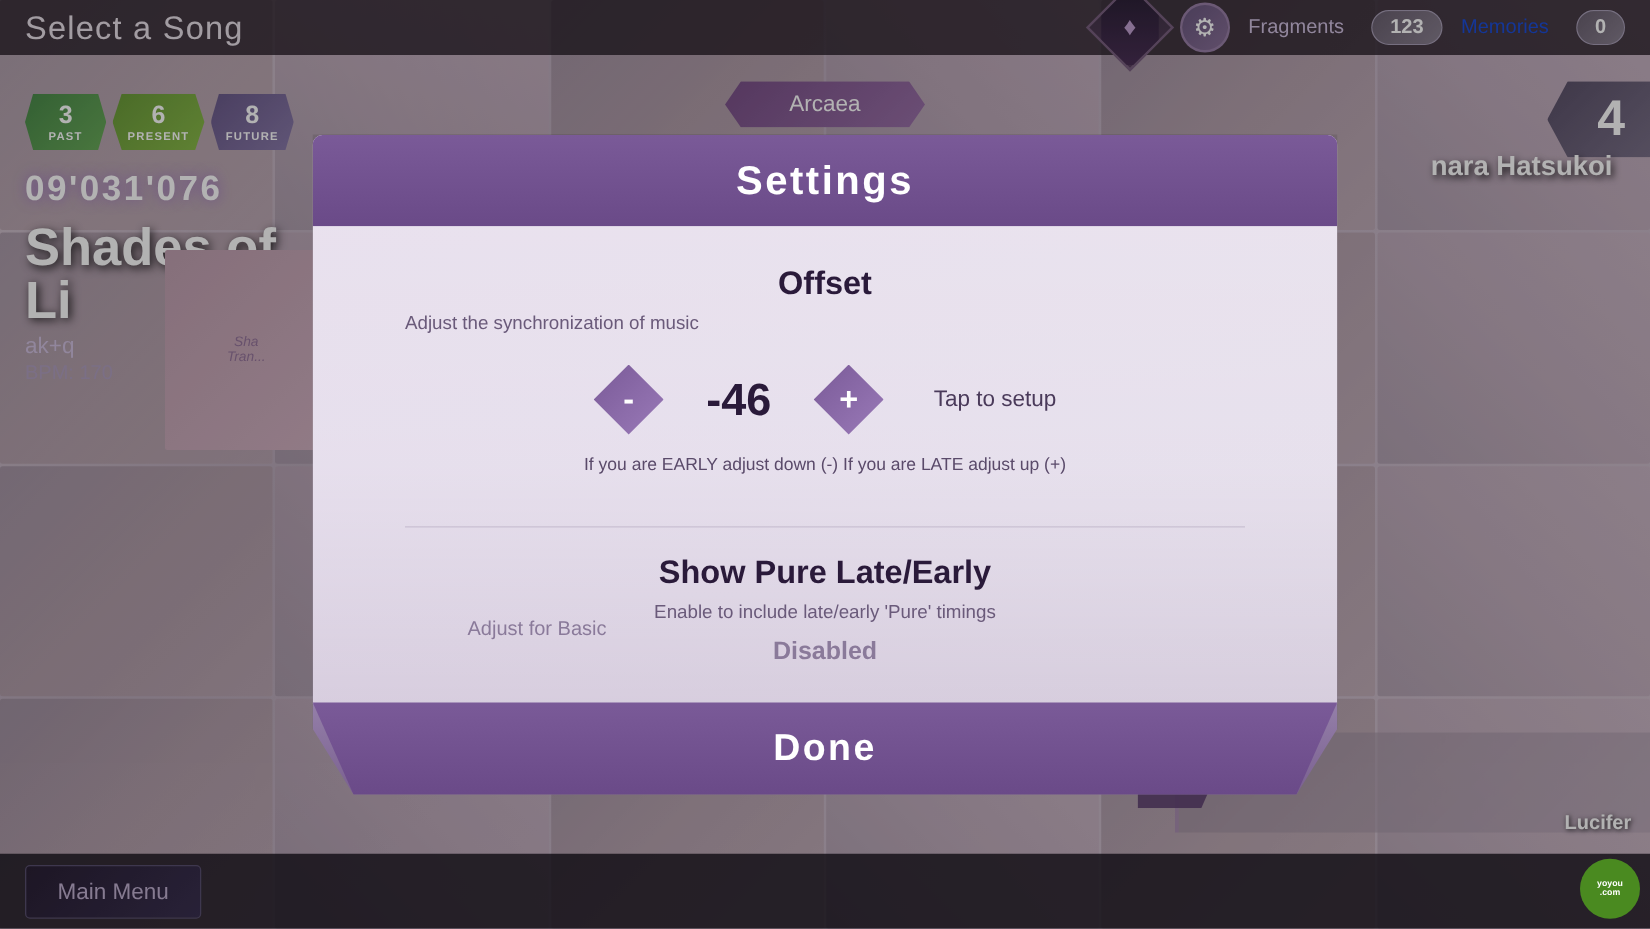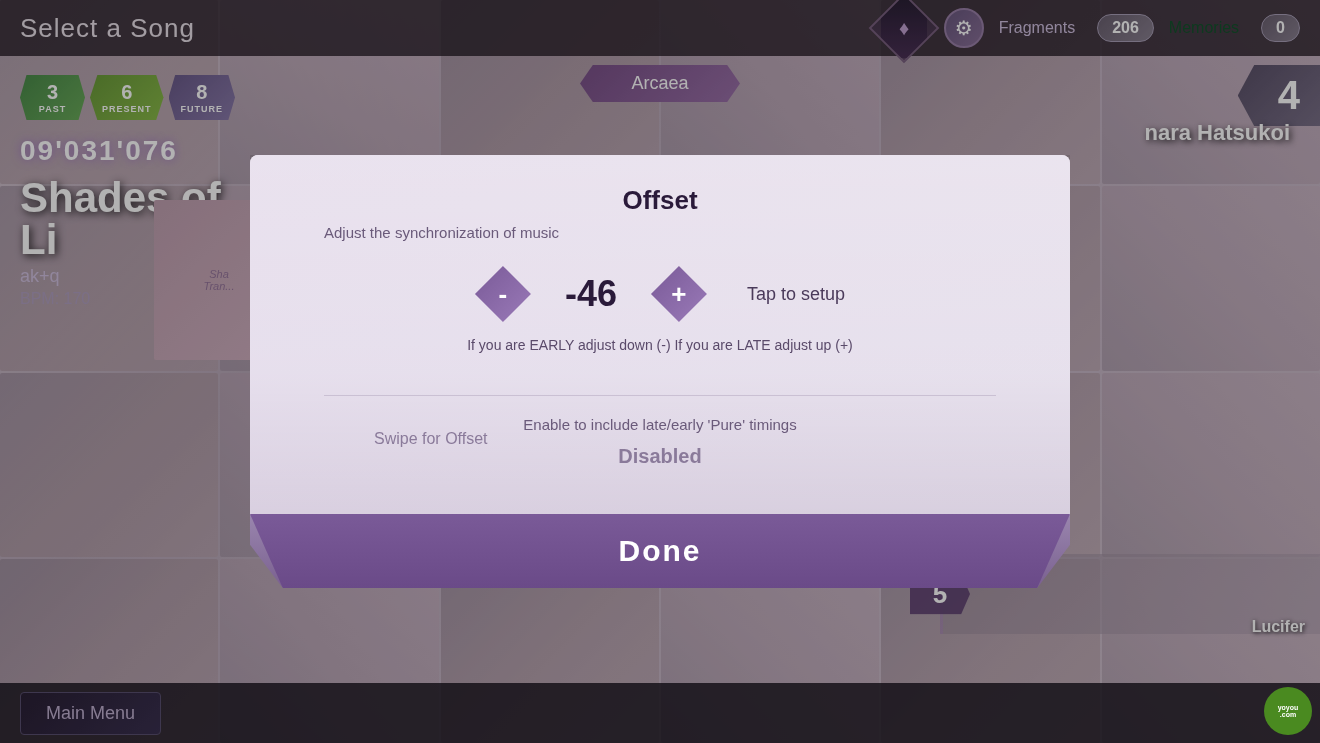--- a/index.html
+++ b/index.html
@@ -41,21 +41,21 @@
     .bg-tile:nth-child(odd) {
       background: linear-gradient(135deg, #8a7a8a, #a89098, #b8a0a8);
     }
 
     
     .top-bar {
       position: absolute;
       top: 0;
       left: 0;
       right: 0;
-      height: 56px;
+      height: 44px;
       background: rgba(30, 20, 30, 0.75);
       z-index: 10;
       display: flex;
       align-items: center;
       padding: 0 20px;
     }
 
     .top-title {
       color: #e8e0e8;
       font-size: 26px;
@@ -122,21 +122,21 @@
       background: linear-gradient(135deg, #6a6070, #8a8090);
       color: white;
       padding: 4px 14px;
       border-radius: 20px;
       font-size: 16px;
       font-weight: bold;
       border: 1px solid #aaa0b8;
     }
 
     .memories-label {
-      color: #14532d;
+      color: #1d4ed8;
       font-size: 16px;
     }
 
     .badge-count-zero {
       background: linear-gradient(135deg, #6a6070, #8a8090);
       color: white;
       padding: 4px 14px;
       border-radius: 20px;
       font-size: 16px;
       font-weight: bold;
@@ -486,40 +486,40 @@
       justify-content: center;
       font-size: 8px;
       color: white;
       text-align: center;
       font-weight: bold;
     }
 
     
     .album-art {
       position: absolute;
-      left: 154px;
+      left: 132px;
       top: 200px;
       width: 130px;
       height: 160px;
       background: linear-gradient(135deg, #c0a0b0, #d0b0c0);
       z-index: 5;
       border-radius: 2px;
       display: flex;
       align-items: center;
       justify-content: center;
       color: #806080;
       font-size: 12px;
       text-align: center;
     }
 
     
     .song-thumbnails {
       position: absolute;
       right: 0;
-      top: 44px;
+      top: 76px;
       width: 420px;
       height: 640px;
       z-index: 5;
       display: flex;
       flex-direction: column;
       justify-content: space-around;
     }
 
     .song-thumb {
       display: flex;
@@ -603,21 +603,21 @@
     <div class="avatar-diamond">
       <div class="avatar-inner">♦</div>
     </div>
 
     <div class="gear-icon-svg">
       <span>⚙</span>
     </div>
 
     <div class="fragments-badge">
       <span class="fragments-label">Fragments</span>
-      <span class="badge-count">206</span>
+      <span class="badge-count">123</span>
     </div>
 
     <div class="fragments-badge">
       <span class="memories-label">Memories</span>
       <span class="badge-count-zero">0</span>
     </div>
   </div>
 </div>
 
 <div class="song-info">
@@ -663,20 +663,23 @@
   <div class="song-thumb" style="margin-top: 460px;">
     <div class="song-thumb-art" style="background: linear-gradient(135deg, #9a8a9a, #b0a0b0); height: 80px;"></div>
     <div class="song-thumb-num">5</div>
     <div class="song-thumb-name">Lucifer</div>
   </div>
 </div>
 
 <div class="modal-overlay">
   <div class="settings-modal">
 
+    <div class="settings-header">
+      <h2 class="settings-title">Settings</h2>
+    </div>
 
     <div class="settings-body">
       <div class="settings-bg-img"></div>
 
       <div class="settings-content">
 
         <h3 class="section-title">Offset</h3>
         <p class="section-desc">Adjust the synchronization of music</p>
 
         <div class="offset-controls">
@@ -686,25 +689,26 @@
 
           <button class="diamond-btn">+</button>
 
           <button class="tap-setup-btn">Tap to setup</button>
         </div>
 
         <p class="offset-hint">If you are EARLY adjust down (-)  If you are LATE adjust up (+)</p>
 
         <hr class="divider">
 
+        <h3 class="section-title-2">Show Pure Late/Early</h3>
         <p class="section-desc-2">Enable to include late/early 'Pure' timings</p>
 
         <div class="status-disabled">Disabled</div>
 
-        <span class="swipe-hint">Swipe for Offset</span>
+        <span class="swipe-hint">Adjust for Basic</span>
       </div>
     </div>
 
     <div class="settings-footer">
       <button class="done-btn">Done</button>
     </div>
 
   </div>
 </div>
 

